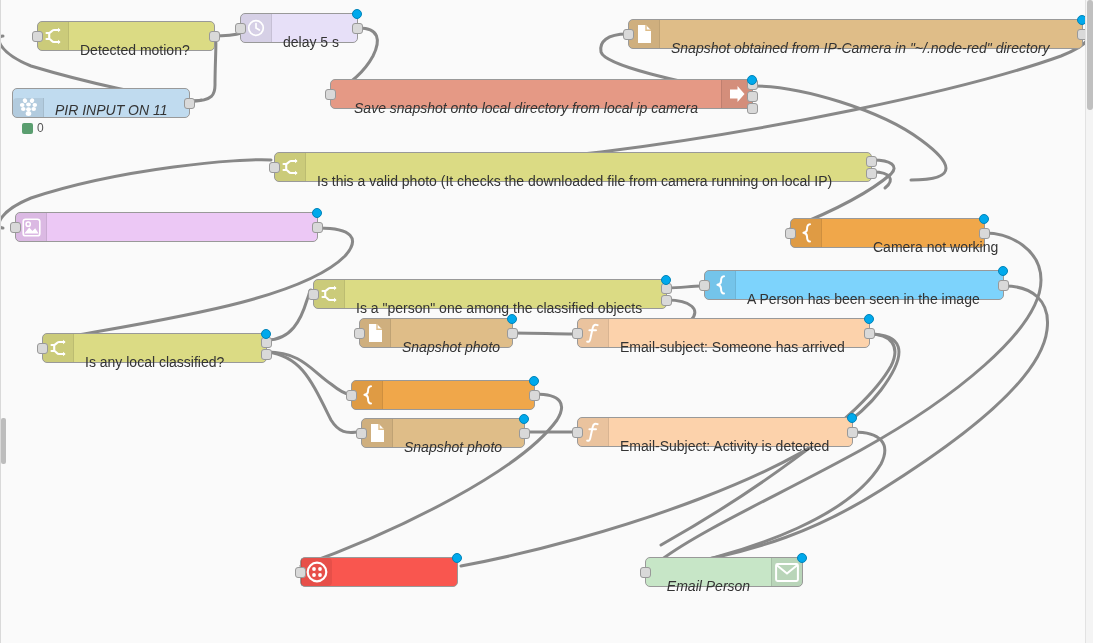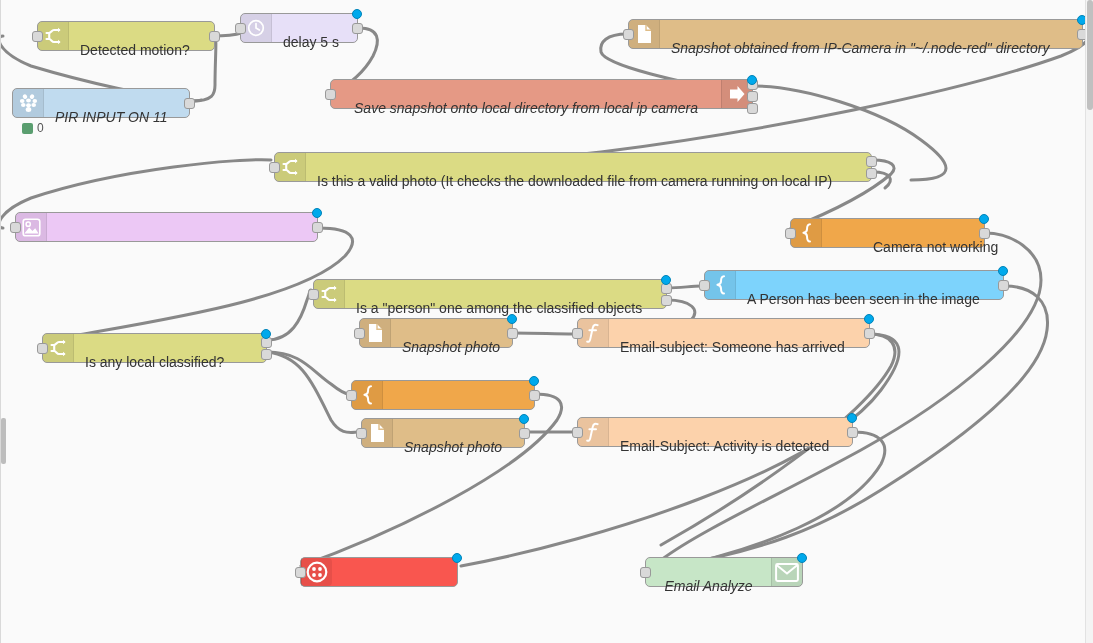--- a/index.html
+++ b/index.html
@@ -202,21 +202,21 @@
             <svg width="18" height="18" viewBox="0 0 18 18">
               <circle cx="9" cy="9" r="7.3" stroke="#fff" stroke-width="1.7" fill="none"></circle>
               <path d="M9 4.6 L9 9 L12.4 11" stroke="#fff" stroke-width="1.7" fill="none" stroke-linecap="round"></path>
             </svg>
           </div>
           <div class="label">delay 5 s</div>
           <div class="port in" style="top: 9px;"></div>
           <div class="port out" style="top: 9px;"></div>
           <div class="changed-dot"></div>
         </div>
-        <div class="node" style="left: 11px; top: 88px; width: 178px; background: rgb(192, 219, 239);">
+        <div class="node" style="left: 11px; top: 88px; width: 178px; background: rgb(192, 219, 239); align-items: flex-end;">
           <div class="icon-strip">
             <svg width="19" height="19" viewBox="0 0 19 19">
               <g fill="#fff">
                 <ellipse cx="6" cy="2.6" rx="2.1" ry="2.4" transform="rotate(-25 6 2.6)"></ellipse>
                 <ellipse cx="13" cy="2.6" rx="2.1" ry="2.4" transform="rotate(25 13 2.6)"></ellipse>
                 <ellipse cx="3.2" cy="7" rx="2.3" ry="2"></ellipse>
                 <ellipse cx="15.8" cy="7" rx="2.3" ry="2"></ellipse>
                 <ellipse cx="9.5" cy="6.4" rx="2.4" ry="2"></ellipse>
                 <ellipse cx="4.3" cy="11" rx="2.3" ry="2.1"></ellipse>
                 <ellipse cx="14.7" cy="11" rx="2.3" ry="2.1"></ellipse>
@@ -403,21 +403,21 @@
               <circle cx="8" cy="8" r="1.9" fill="#fff"></circle>
               <circle cx="14" cy="8" r="1.9" fill="#fff"></circle>
               <circle cx="8" cy="14" r="1.9" fill="#fff"></circle>
               <circle cx="14" cy="14" r="1.9" fill="#fff"></circle>
             </svg>
           </div>
           <div class="port in" style="top: 9px;"></div>
           <div class="changed-dot"></div>
         </div>
         <div class="node" style="left: 644px; top: 557px; width: 158px; background: rgb(199, 230, 199);">
-          <div class="label italic center">Email Analyze</div>
+          <div class="label italic center">Email Person</div>
           <div class="icon-strip right">
             <svg width="24" height="19" viewBox="0 0 24 19">
               <rect x="1.1" y="1.1" width="21.8" height="16.8" rx="1.4" fill="none" stroke="#fff" stroke-width="2"></rect>
               <path d="M1.6 2 L12 10.6 L22.4 2" fill="none" stroke="#fff" stroke-width="2" stroke-linejoin="round"></path>
             </svg>
           </div>
           <div class="port in" style="top: 9px;"></div>
           <div class="changed-dot"></div>
         </div>
       </div>

